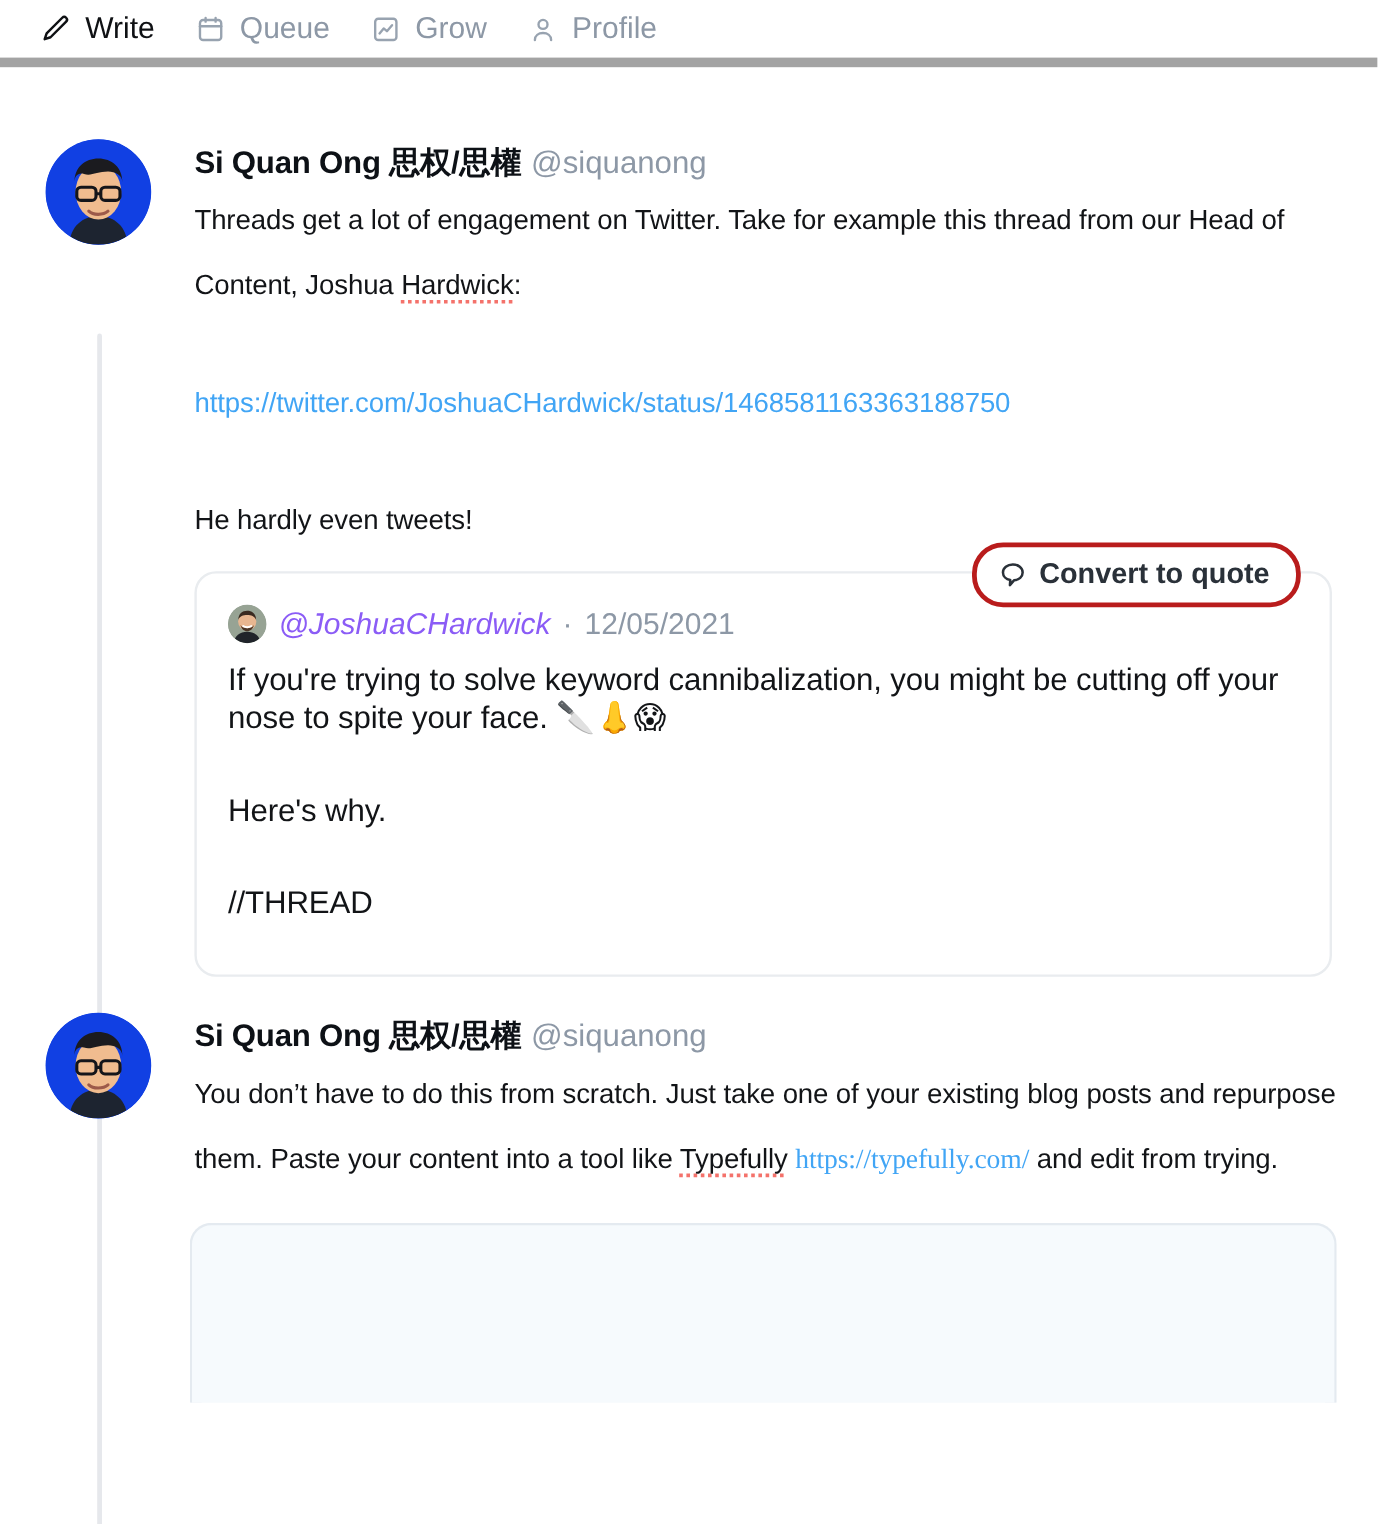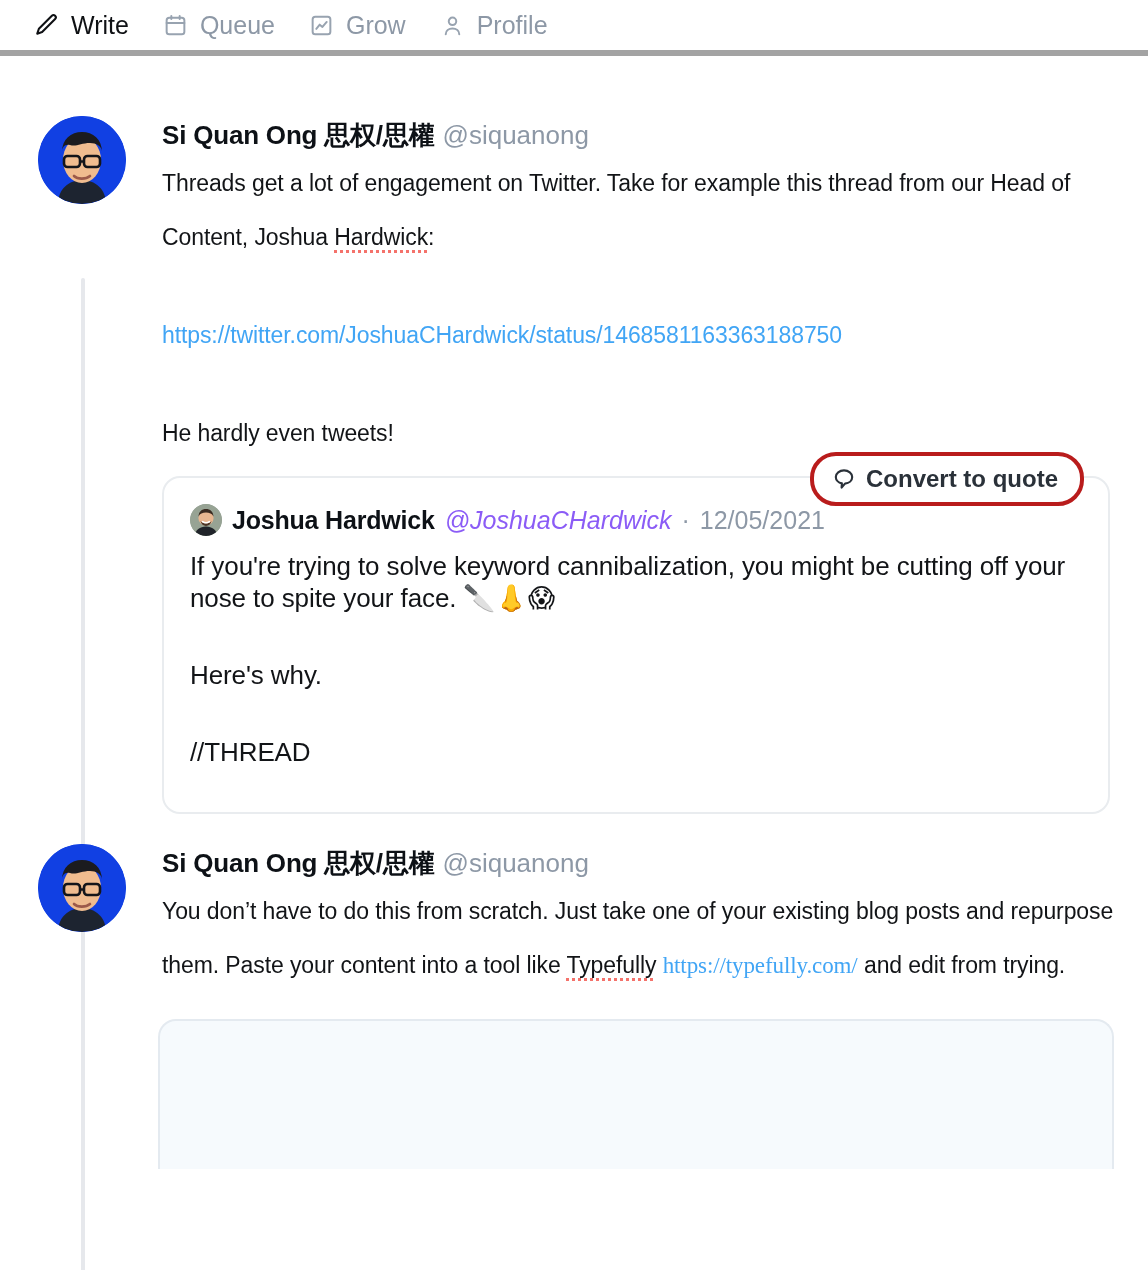--- a/index.html
+++ b/index.html
@@ -12,21 +12,21 @@
     overflow: hidden;
   }
 
   
   .topnav {
     height: 56px;
     display: flex;
     align-items: center;
     gap: 34px;
     padding: 0 0 0 34px;
-    border-bottom: 6px solid #a3a3a3;
+    border-bottom: 8px solid #a3a3a3;
     background: #fff;
   }
   .navitem {
     display: flex;
     align-items: center;
     gap: 11px;
     font-size: 25px;
     line-height: 1;
     color: #8d98a6;
     cursor: pointer;
@@ -314,21 +314,20 @@
                 <g clip-path="url(#c2)">
                   <rect width="32" height="32" fill="#97a394"></rect>
                   <path d="M5 32c0-6 5-9.5 11-9.5S27 26 27 32z" fill="#20242a"></path>
                   <circle cx="16" cy="14" r="7.6" fill="#e8b690"></circle>
                   <path d="M8.6 12.5c0-5 3.3-7.6 7.4-7.6s7.4 2.6 7.4 7.6c-1.2-3-4-4-7.4-4s-6.2 1-7.4 4z" fill="#3a2a20"></path>
                   <path d="M10.4 16.8c.8 3.4 3 5.2 5.6 5.2s4.8-1.8 5.6-5.2c-1 2-3.1 2.7-5.6 2.7s-4.6-.7-5.6-2.7z" fill="#4a3527"></path>
                   <path d="M12.6 17.6c2.2 1.4 4.6 1.4 6.8 0" stroke="#fff" stroke-width="1.5" fill="none" stroke-linecap="round"></path>
                 </g>
               </svg>
             </span>
-            <span class="quote-name">Joshua Hardwick</span>
             <span class="quote-handle">@JoshuaCHardwick</span>
             <span class="quote-dot">·</span>
             <span class="quote-date">12/05/2021</span>
           </div>
 
           <div class="quote-text">
             <span>If you're trying to solve keyword cannibalization, you might be cutting off your nose to spite your face. 🔪👃😱</span>
             <span class="blank"></span>
             <span>Here's why.</span>
             <span class="blank"></span>

